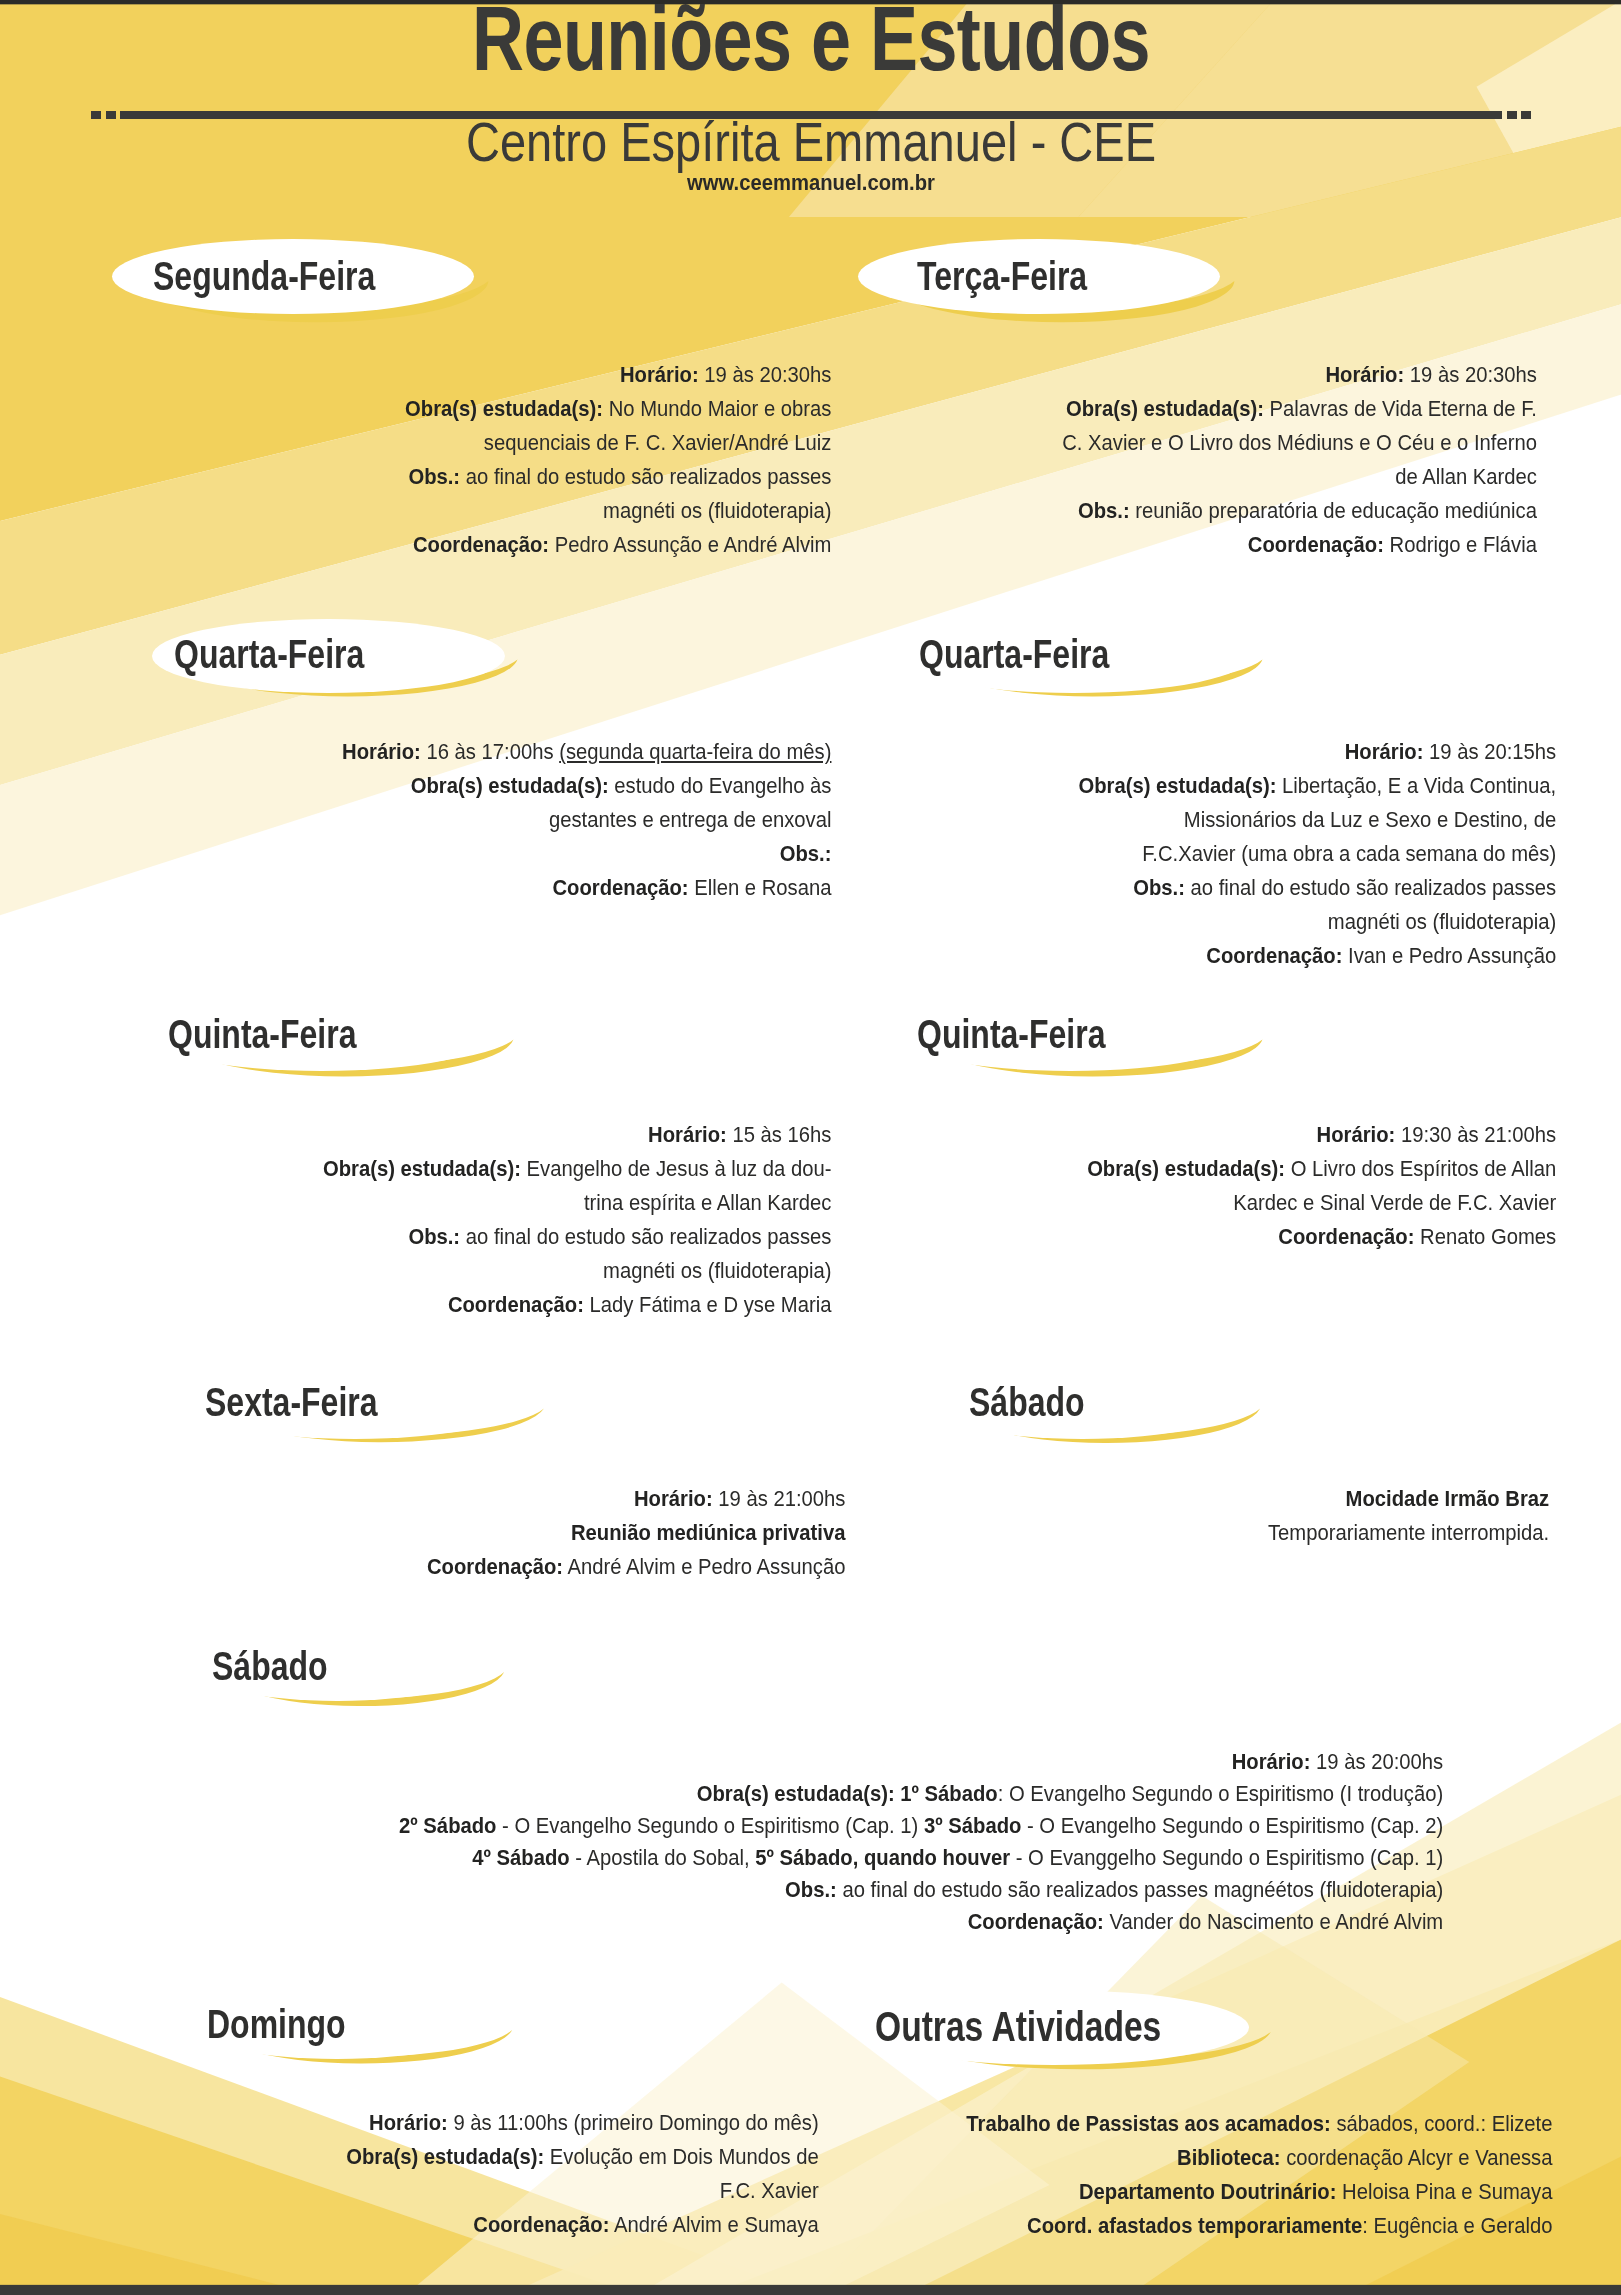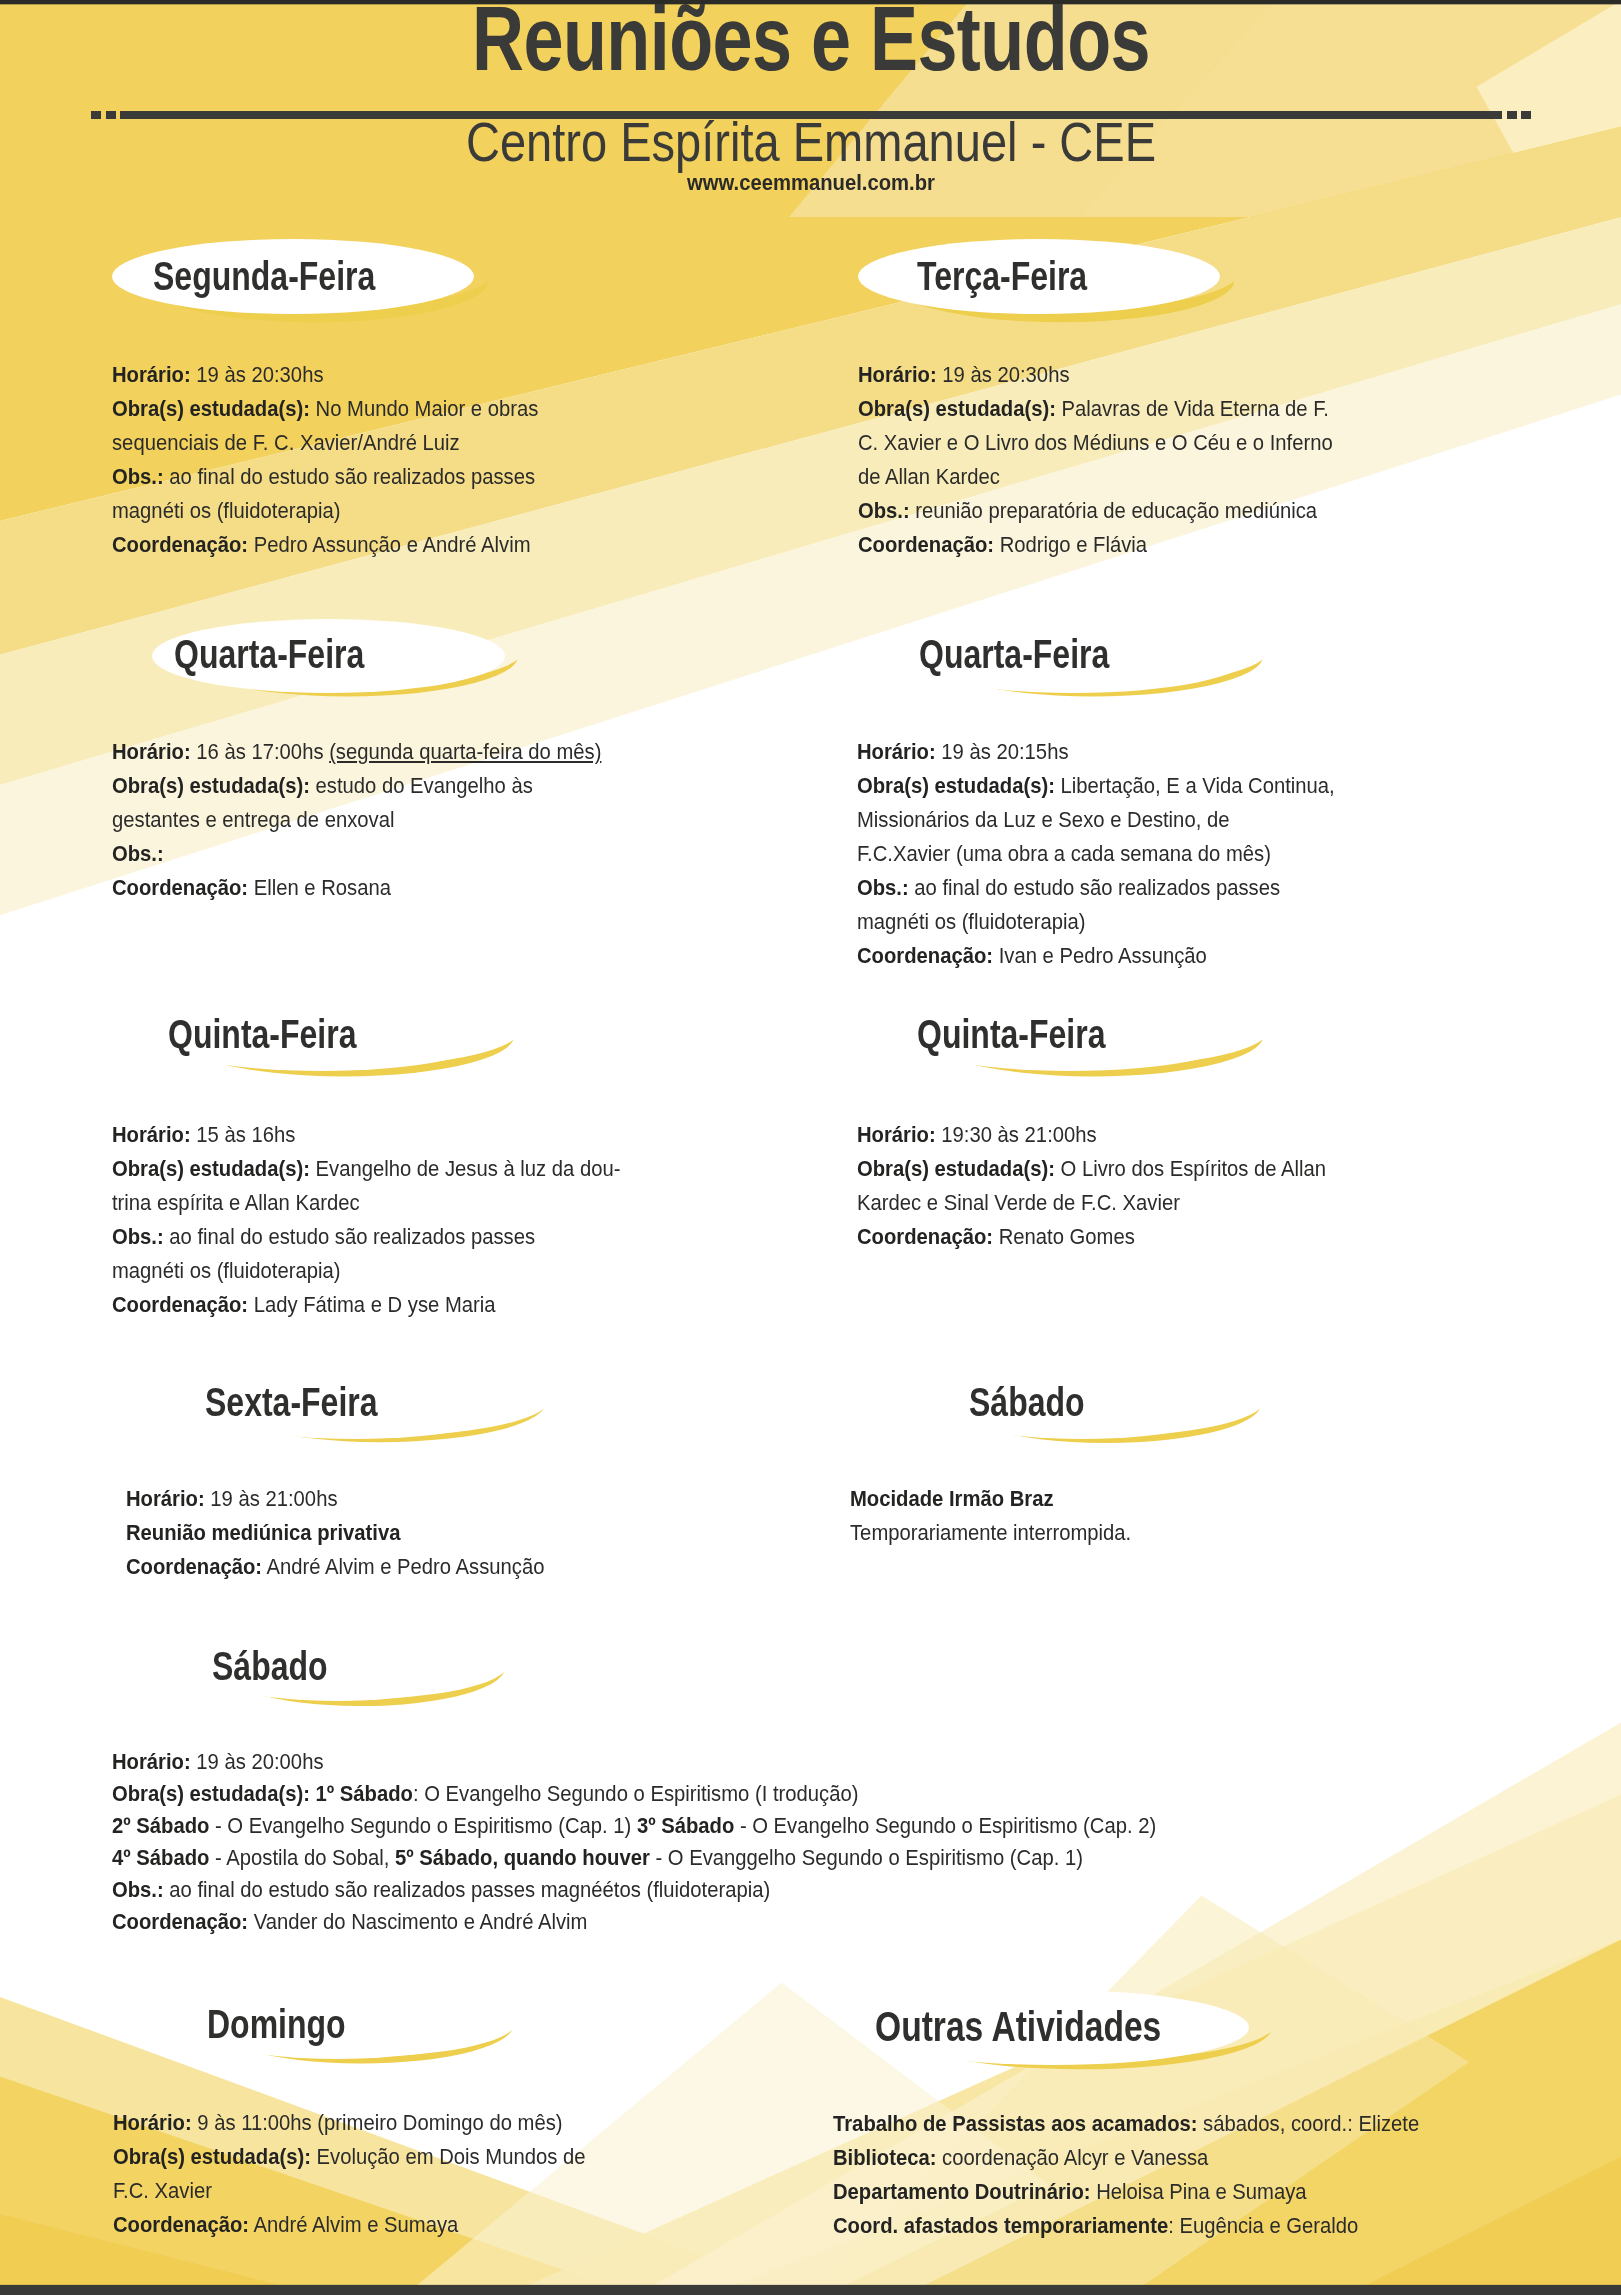--- a/index.html
+++ b/index.html
@@ -44,21 +44,21 @@
     font-size:56px;line-height:1;color:#3a3a38;font-weight:400;
     transform:scaleX(0.84);
   }
   .title-url{
     position:absolute;top:172px;left:0;right:0;
     font-size:22px;line-height:1;color:#2a2a28;font-weight:bold;
     transform:scaleX(0.92);
   }
 
   
-  #content{position:absolute;top:0;left:0;width:1622px;height:2295px;z-index:2;}
+  #content{position:absolute;top:0;left:0;width:1622px;height:2295px;z-index:2;text-align:right;}
   .block{position:absolute;}
 
   
   .badge{position:relative;display:block;}
   .badge .ellipse{
     position:absolute;left:0;top:0;
     background:#ffffff;border-radius:50%;
     z-index:1;
   }
   .badge .swoosh{position:absolute;left:0;top:0;z-index:0;}

